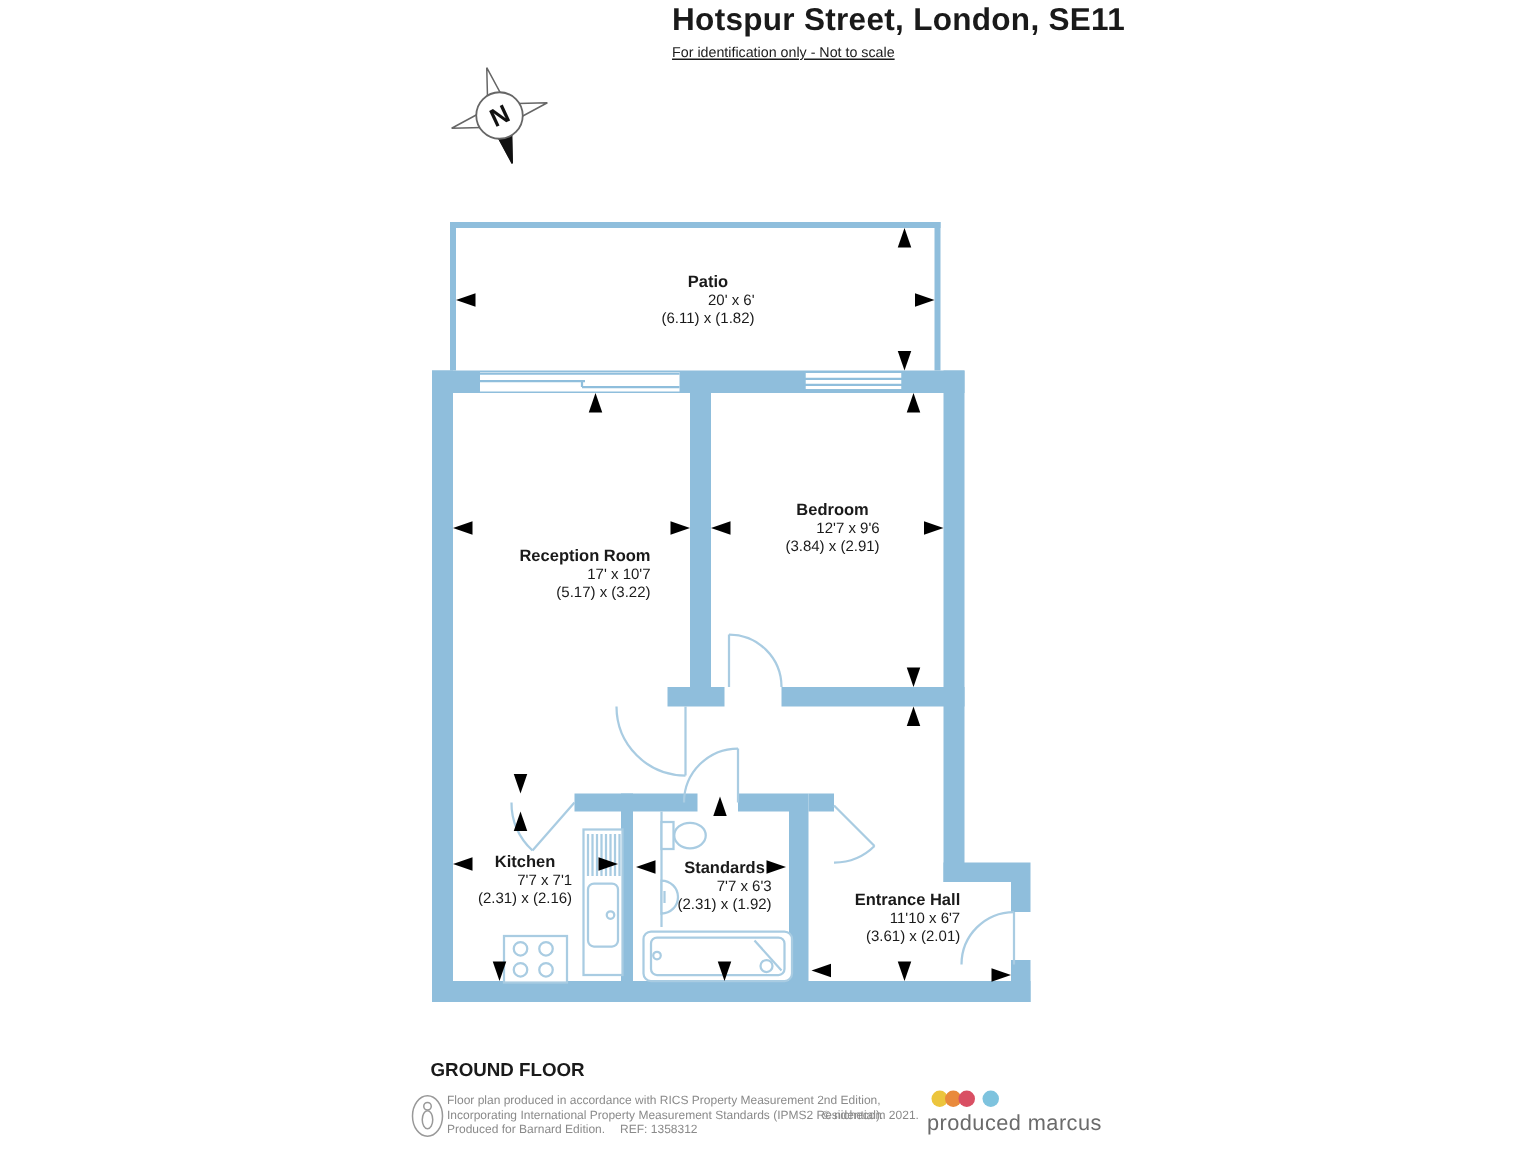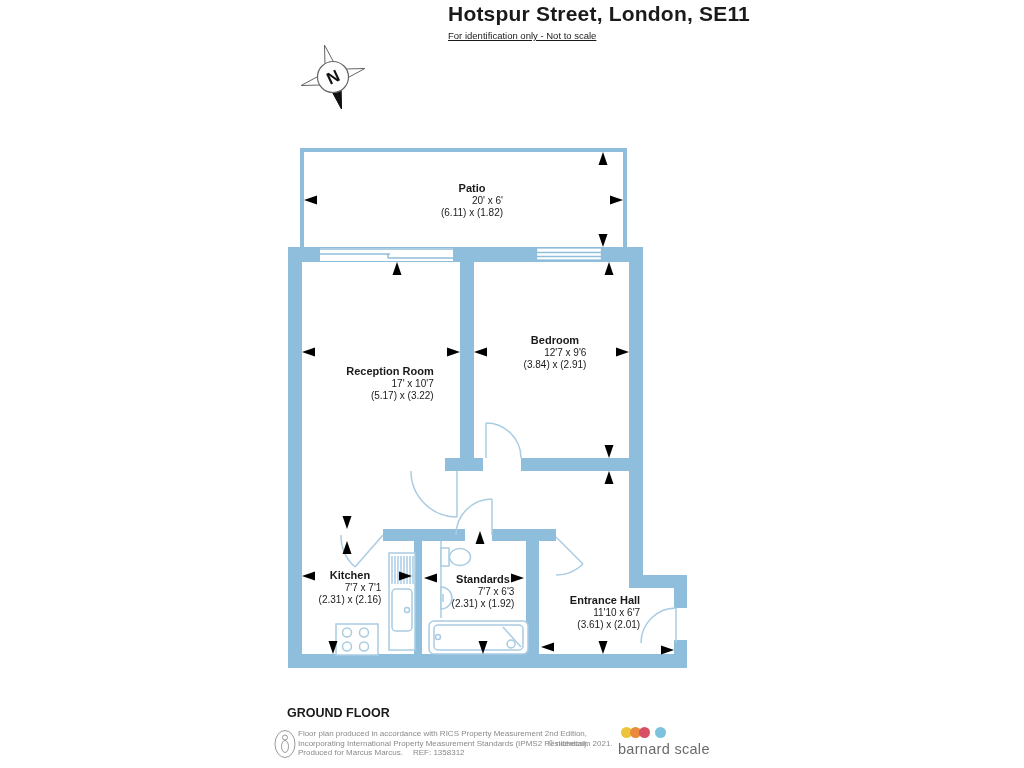--- a/index.html
+++ b/index.html
@@ -224,23 +224,23 @@
 <div class="footer">
   <svg width="30" height="36" style="position:absolute;left:272px;top:8px">
     <ellipse cx="13" cy="16" rx="10" ry="13.5" fill="none" stroke="#999" stroke-width="1"></ellipse>
     <circle cx="13" cy="9.5" r="2.5" fill="none" stroke="#999" stroke-width="1"></circle>
     <ellipse cx="13" cy="18.5" rx="3.5" ry="6" fill="none" stroke="#999" stroke-width="1"></ellipse>
   </svg>
   <div class="ftext">
     <div>Floor plan produced in accordance with RICS Property Measurement 2nd Edition,</div>
     <div>Incorporating International Property Measurement Standards (IPMS2 Residential).</div>
     <div>
-      <span>Produced for Marcus Marcus.</span><span class="ref">REF: 1358312</span>
+      <span>Produced for Barnard Edition.</span><span class="ref">REF: 1358312</span>
     </div>
   </div>
   <div class="fcopy">© nichecom 2021.</div>
 </div>
 
 <span class="brand-dot" style="left:621px;background:var(--brand_yellow)"></span>
 <span class="brand-dot" style="left:630px;background:var(--brand_orange)"></span>
 <span class="brand-dot" style="left:639px;background:var(--brand_red)"></span>
 <span class="brand-dot" style="left:655px;background:var(--brand_blue)"></span>
-<div class="brand-text">barnard scale</div>
+<div class="brand-text">produced marcus</div>
 
 </body></html>

